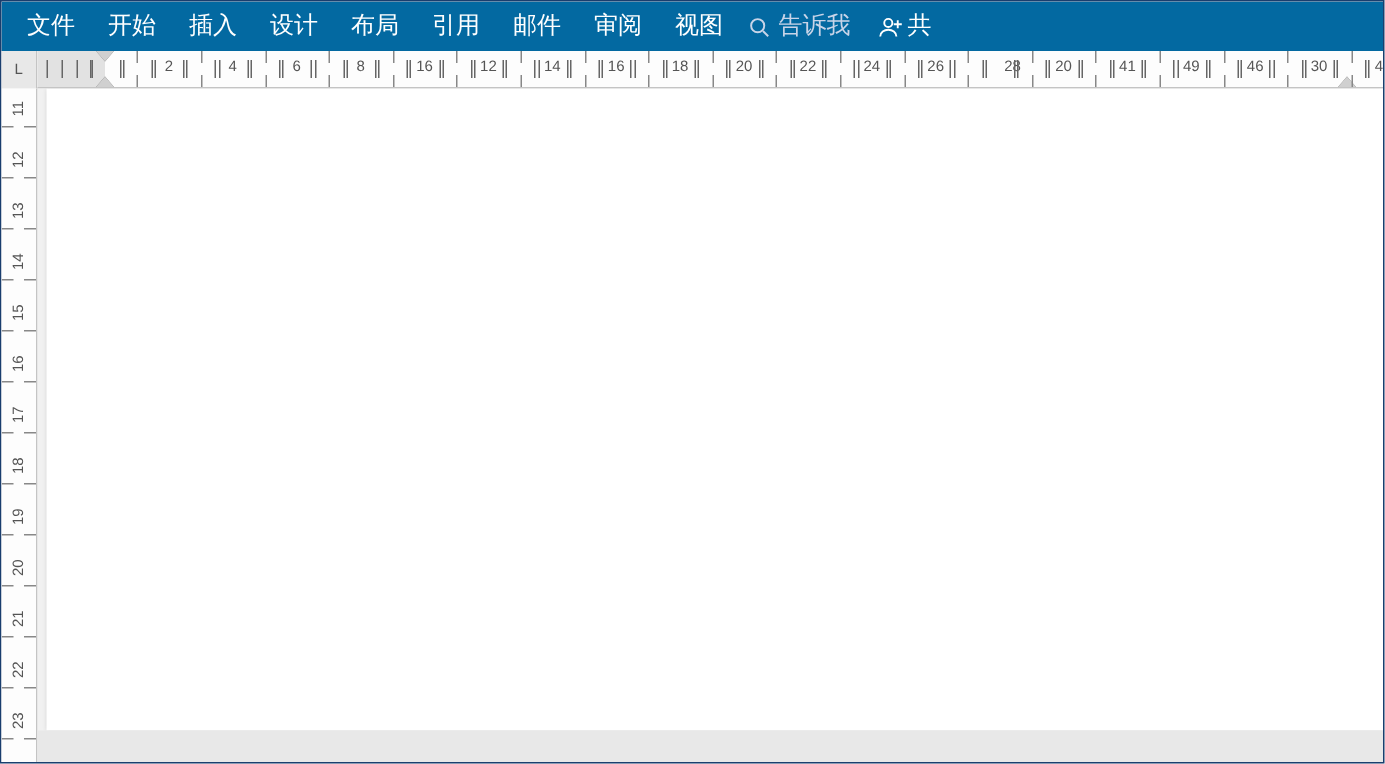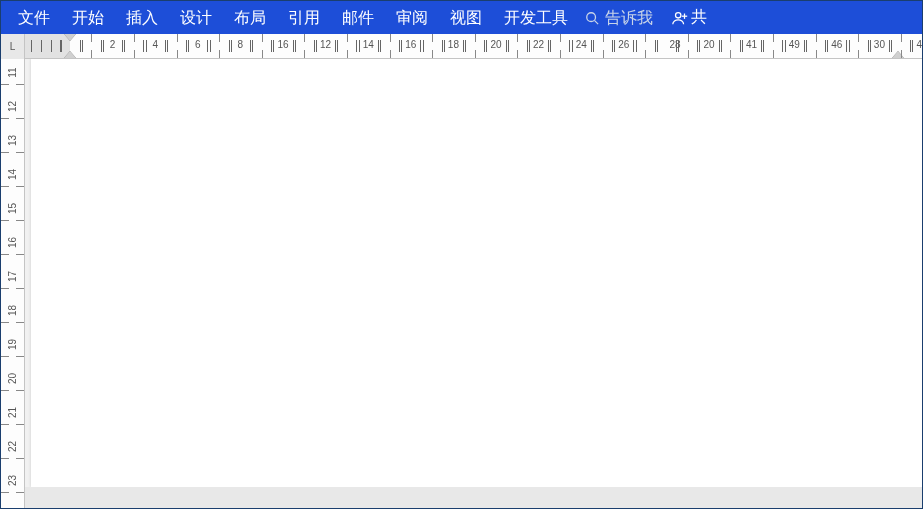--- a/index.html
+++ b/index.html
@@ -1,21 +1,21 @@
 <!DOCTYPE html>
 <html><head>
 <meta charset="utf-8">
 <style>
   * { box-sizing: border-box; margin: 0; padding: 0; }
   html, body { width: 923px; height: 509px; overflow: hidden; font-family: "Microsoft YaHei", Arial, sans-serif; }
   body { border: 1px solid #1a3e6e; background: #f5f5f5; }
 
   
   .ribbon {
-    background: #1d4ed8;
+    background: #0369a1;
     height: 33px;
     display: flex;
     color: #fff;
     font-size: 16px;
     padding-left: 6px;
     white-space: nowrap;
   }
   .ribbon .tab {
     padding: 0 11px;
     height: 33px;
@@ -148,21 +148,20 @@
 <div class="ribbon">
   <div class="tab">文件</div>
   <div class="tab">开始</div>
   <div class="tab">插入</div>
   <div class="tab">设计</div>
   <div class="tab">布局</div>
   <div class="tab">引用</div>
   <div class="tab">邮件</div>
   <div class="tab">审阅</div>
   <div class="tab">视图</div>
-  <div class="tab">开发工具</div>
   <div class="search-box">
     <svg class="mag" viewBox="0 0 16 16" fill="none" stroke="#c8d4e8" stroke-width="1.5">
       <circle cx="7" cy="7" r="5"></circle>
         <line x1="11" y1="11" x2="15" y2="15"></line>
     </svg>
     <input placeholder="告诉我" style="">
   </div>
   <div class="share-btn">
     <svg viewBox="0 0 20 20" fill="none" stroke="#fff" stroke-width="1.4">
       <circle cx="8" cy="7" r="3"></circle>

